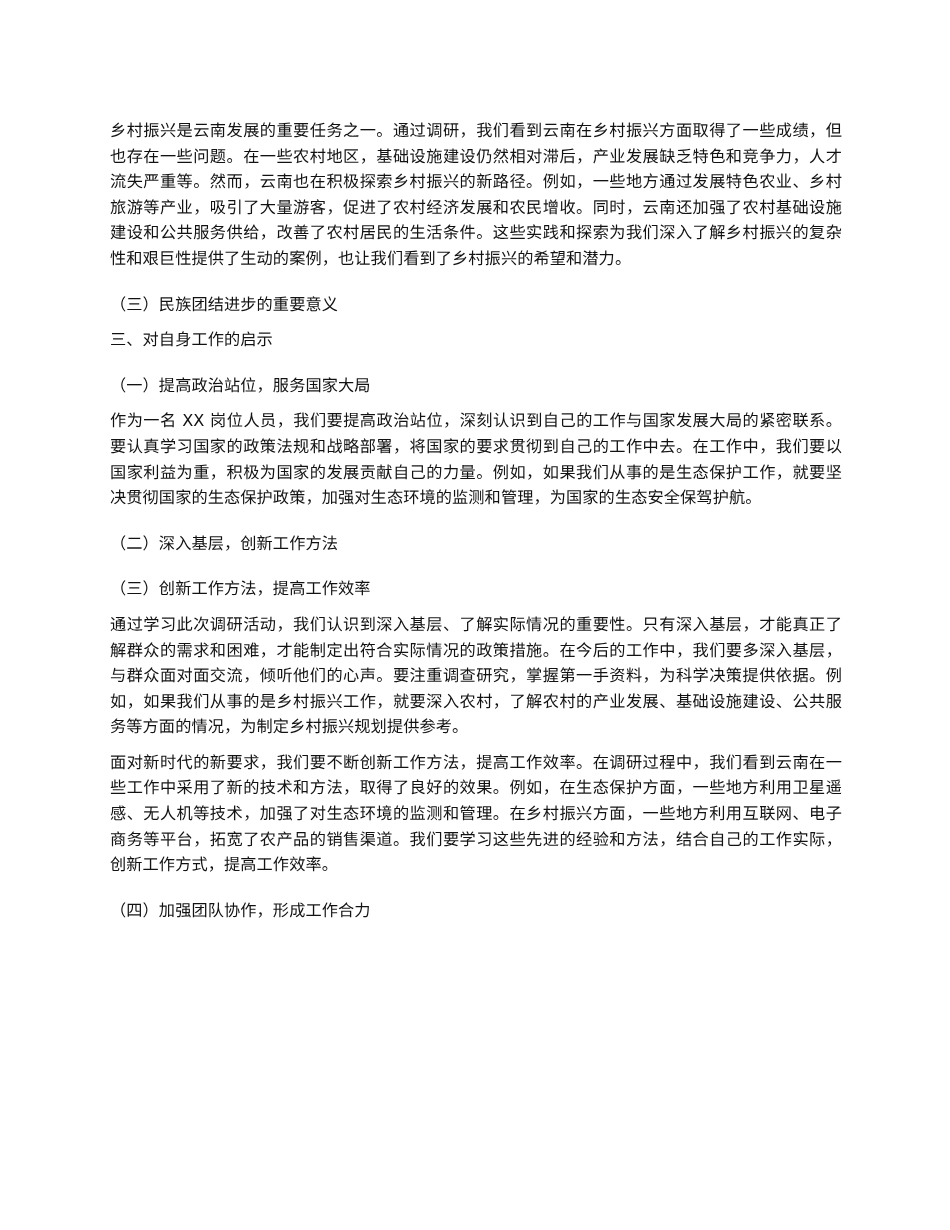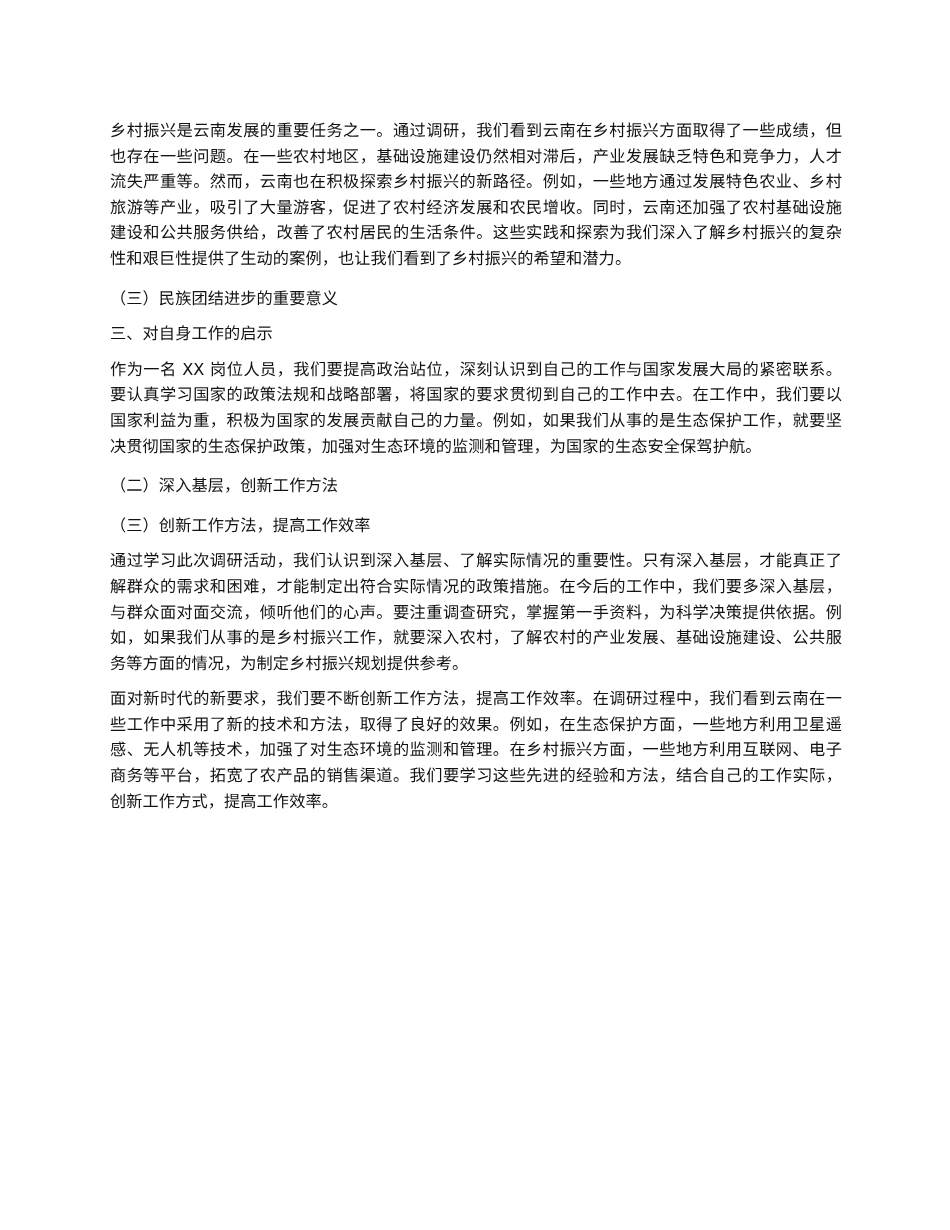--- a/index.html
+++ b/index.html
@@ -40,21 +40,21 @@
     font-size: 16.2px;
     line-height: 25.6px;
     margin: 0 0 10px 0;
     letter-spacing: 0.1px;
     white-space: nowrap;
   }
   .heading.level-main {
     margin-top: 0;
   }
   .heading.level-sub {
-    margin-top: 14px;
+    margin-top: 20px;
   }
   .block:first-child .heading,
   .block:first-child .para {
     margin-top: 0;
   }
 </style>
 </head>
 <body style="background: rgb(255, 255, 255); color: rgb(18, 18, 18);">
 
 <div class="page" style="background: rgb(255, 255, 255);">
@@ -62,28 +62,34 @@
       <div class="block">
         <p class="para">乡村振兴是云南发展的重要任务之一。通过调研，我们看到云南在乡村振兴方面取得了一些成绩，但也存在一些问题。在一些农村地区，基础设施建设仍然相对滞后，产业发展缺乏特色和竞争力，人才流失严重等。然而，云南也在积极探索乡村振兴的新路径。例如，一些地方通过发展特色农业、乡村旅游等产业，吸引了大量游客，促进了农村经济发展和农民增收。同时，云南还加强了农村基础设施建设和公共服务供给，改善了农村居民的生活条件。这些实践和探索为我们深入了解乡村振兴的复杂性和艰巨性提供了生动的案例，也让我们看到了乡村振兴的希望和潜力。</p>
       </div>
       <div class="block">
         <p class="heading level-sub">（三）民族团结进步的重要意义</p>
       </div>
       <div class="block">
         <p class="heading level-main">三、对自身工作的启示</p>
       </div>
       <div class="block">
+        <p class="heading level-sub">（一）提高政治站位，服务国家大局</p>
+      </div>
+      <div class="block">
         <p class="para">作为一名 XX 岗位人员，我们要提高政治站位，深刻认识到自己的工作与国家发展大局的紧密联系。要认真学习国家的政策法规和战略部署，将国家的要求贯彻到自己的工作中去。在工作中，我们要以国家利益为重，积极为国家的发展贡献自己的力量。例如，如果我们从事的是生态保护工作，就要坚决贯彻国家的生态保护政策，加强对生态环境的监测和管理，为国家的生态安全保驾护航。</p>
       </div>
       <div class="block">
         <p class="heading level-sub">（二）深入基层，创新工作方法</p>
       </div>
       <div class="block">
         <p class="heading level-sub">（三）创新工作方法，提高工作效率</p>
       </div>
       <div class="block">
         <p class="para">通过学习此次调研活动，我们认识到深入基层、了解实际情况的重要性。只有深入基层，才能真正了解群众的需求和困难，才能制定出符合实际情况的政策措施。在今后的工作中，我们要多深入基层，与群众面对面交流，倾听他们的心声。要注重调查研究，掌握第一手资料，为科学决策提供依据。例如，如果我们从事的是乡村振兴工作，就要深入农村，了解农村的产业发展、基础设施建设、公共服务等方面的情况，为制定乡村振兴规划提供参考。</p>
       </div>
       <div class="block">
         <p class="para">面对新时代的新要求，我们要不断创新工作方法，提高工作效率。在调研过程中，我们看到云南在一些工作中采用了新的技术和方法，取得了良好的效果。例如，在生态保护方面，一些地方利用卫星遥感、无人机等技术，加强了对生态环境的监测和管理。在乡村振兴方面，一些地方利用互联网、电子商务等平台，拓宽了农产品的销售渠道。我们要学习这些先进的经验和方法，结合自己的工作实际，创新工作方式，提高工作效率。</p>
       </div>
+      <div class="block">
+        <p class="heading level-sub">（四）加强团队协作，形成工作合力</p>
+      </div>
     </div>
 </div>
 
 </body></html>

